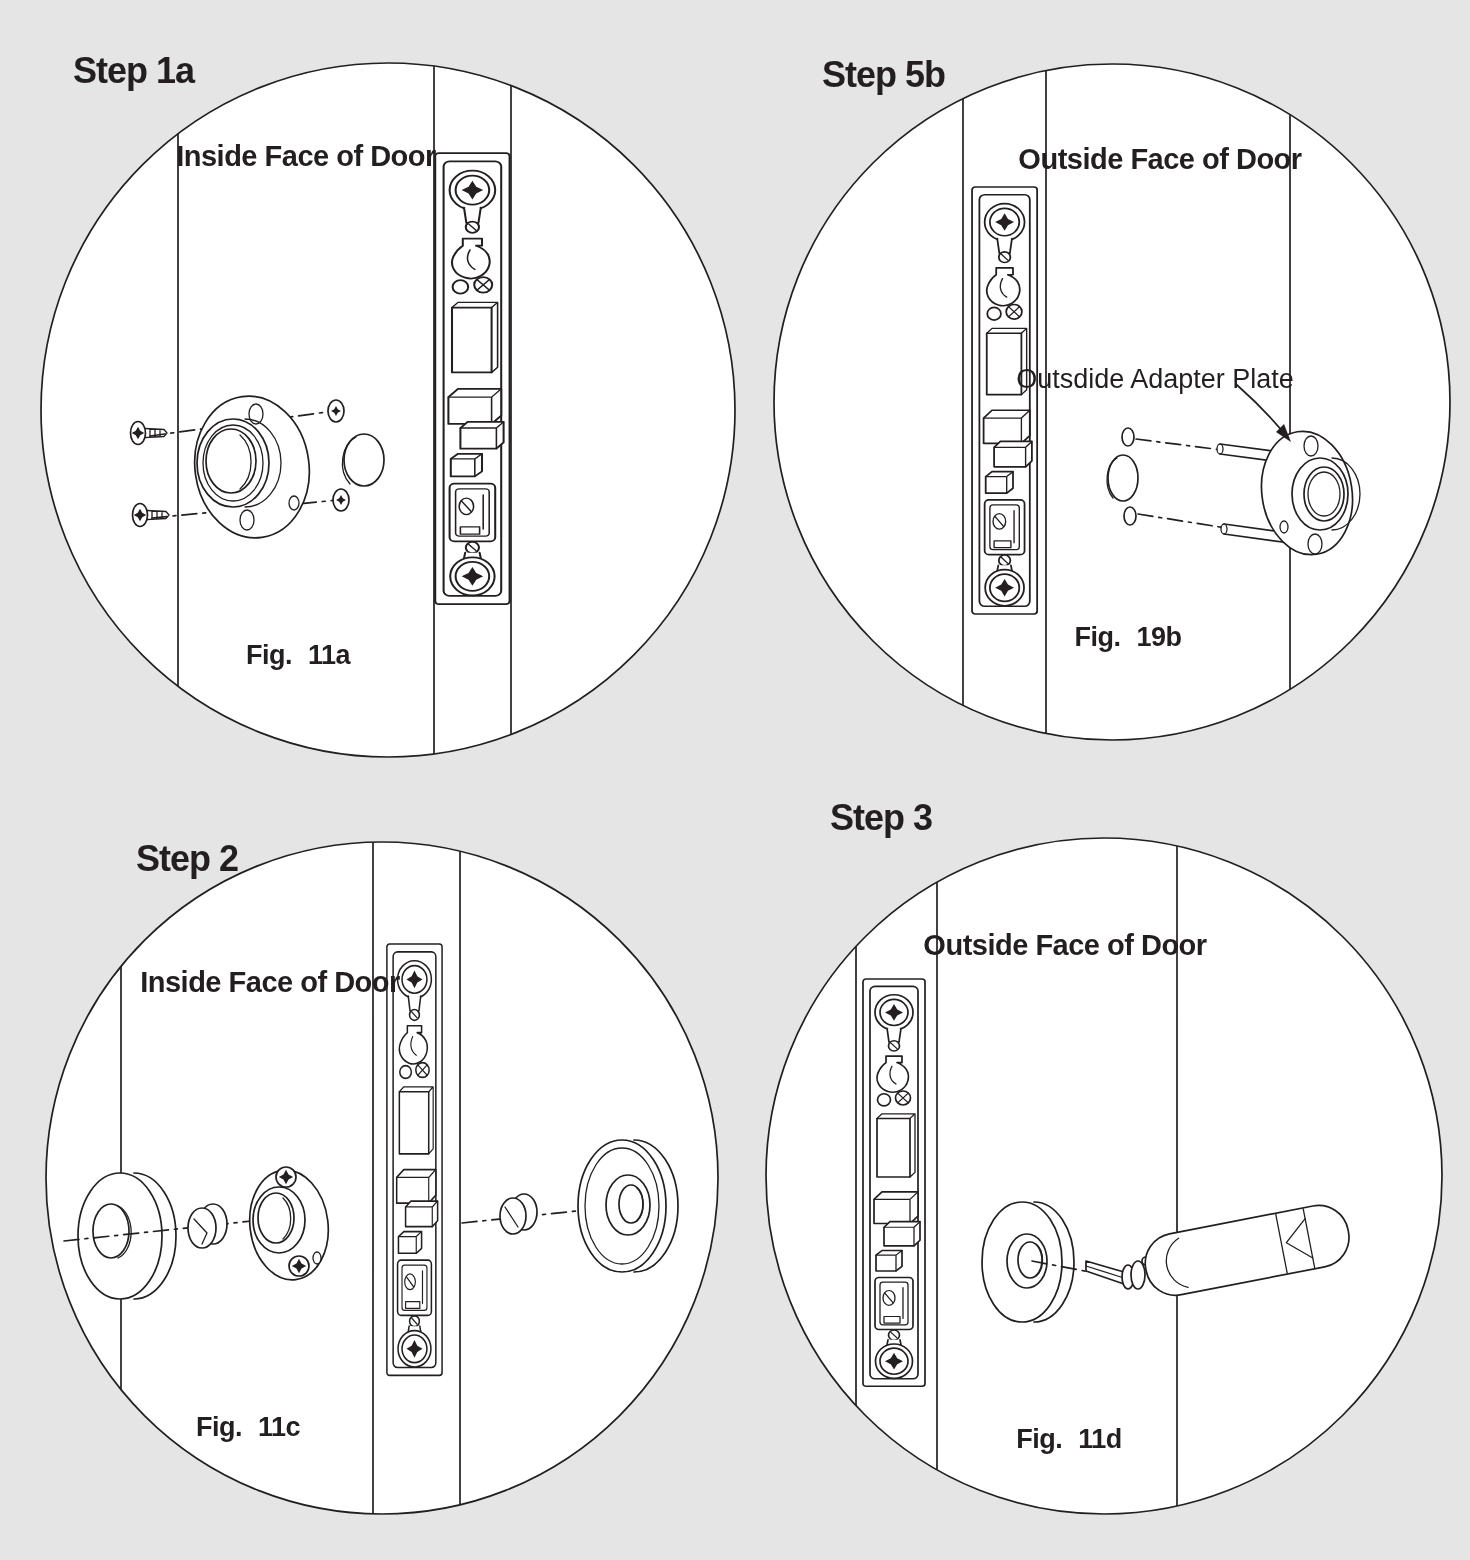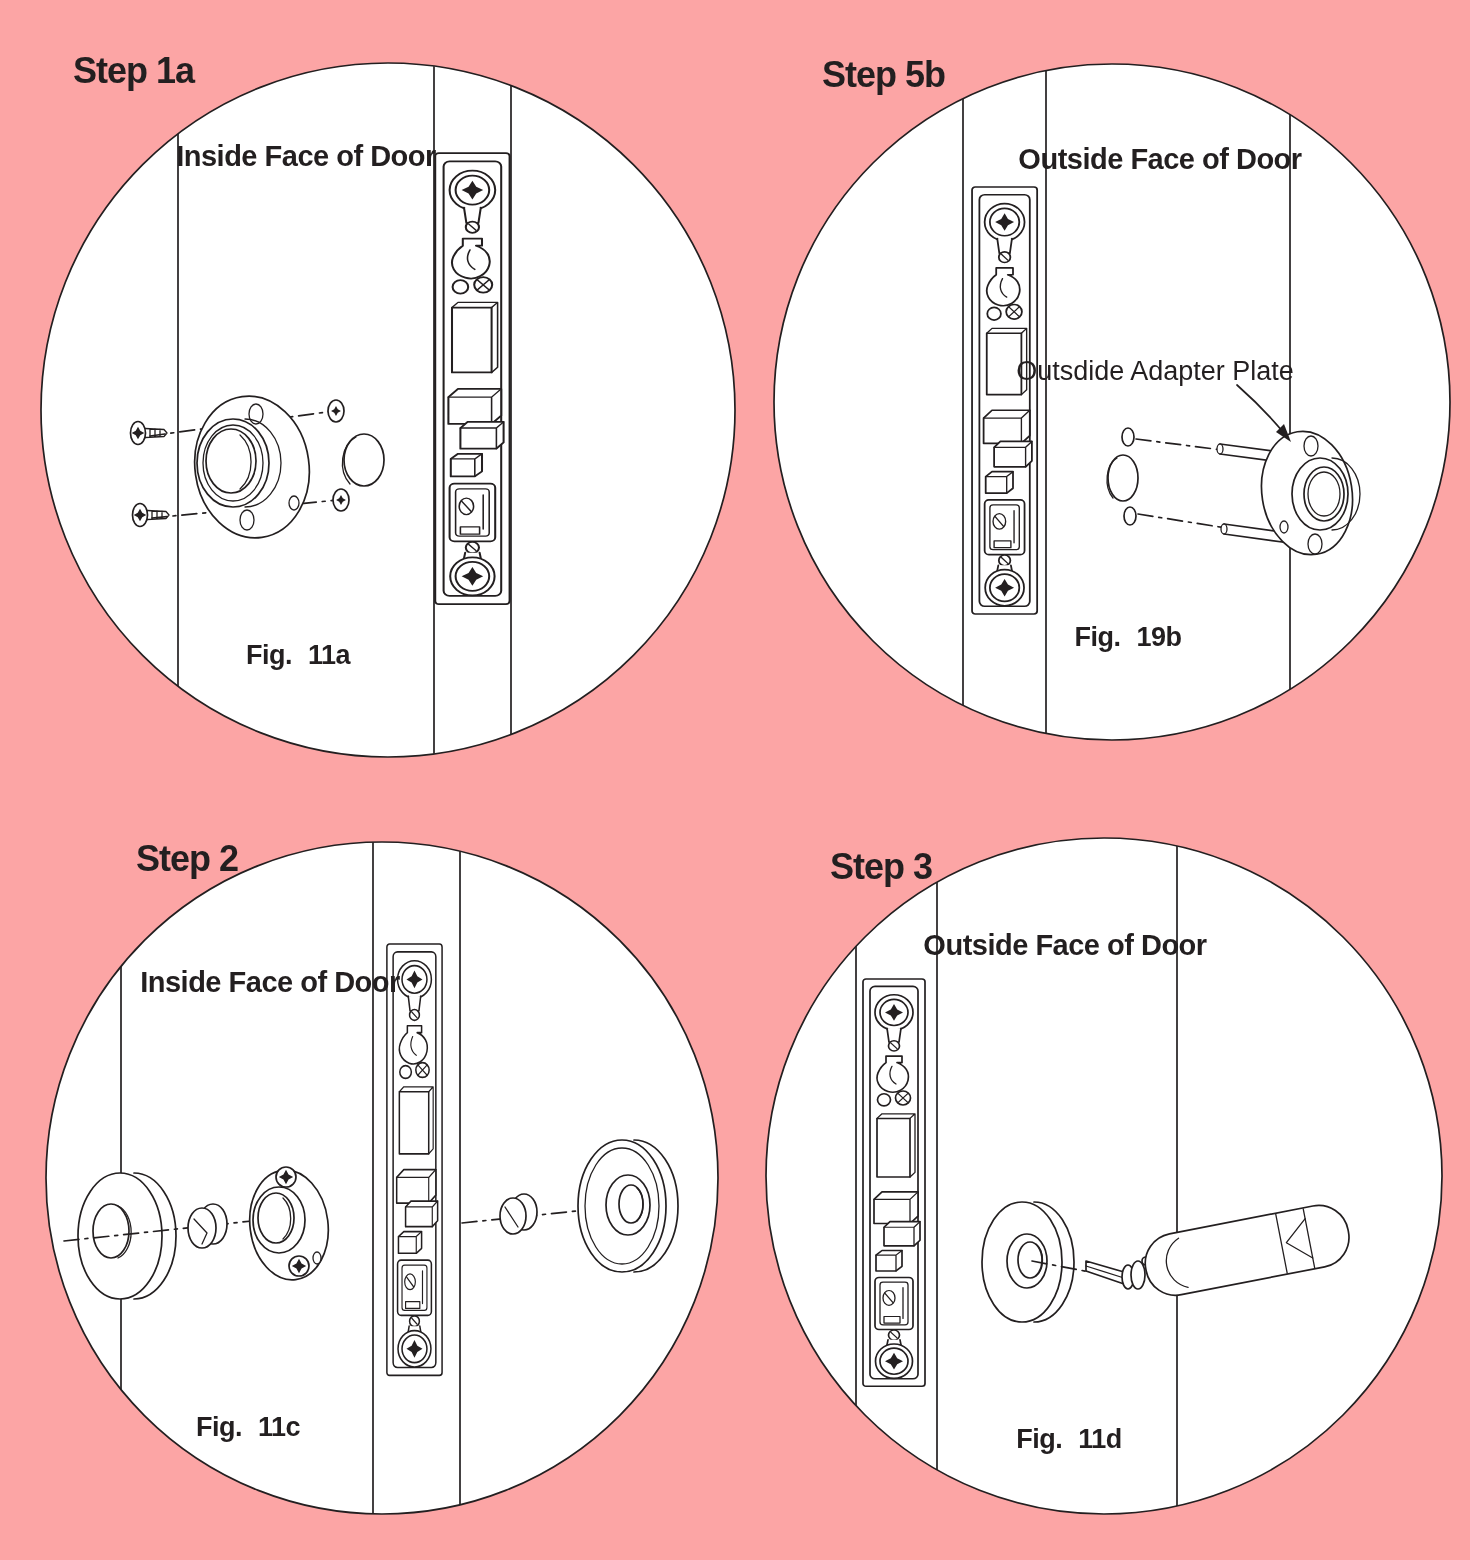--- a/index.html
+++ b/index.html
@@ -1,16 +1,16 @@
 <!DOCTYPE html>
 <html><head>
 <meta charset="utf-8">
 <style>
   html,body{margin:0;padding:0;background:#ffffff;}
-  .stage{position:relative;width:1470px;height:1560px;background:#fca5a5;overflow:hidden;
+  .stage{position:relative;width:1470px;height:1560px;background:#e5e5e5;overflow:hidden;
          font-family:"Liberation Sans",sans-serif;color:#231f20;}
   .stage svg{position:absolute;left:0;top:0;}
   .lbl{position:absolute;white-space:nowrap;color:#231f20;}
   .step{font-size:36px;font-weight:700;letter-spacing:-1px;}
   .face{font-size:29px;font-weight:700;letter-spacing:-0.5px;transform:translateX(-50%);}
   .fig{font-size:27px;font-weight:700;word-spacing:9px;letter-spacing:-0.5px;transform:translateX(-50%);}
   .note{font-size:27px;font-weight:400;transform:translateX(-50%);}
   
   .ink{stroke:#231f20;fill:none;stroke-width:1.7;stroke-linecap:round;stroke-linejoin:round;}
   .fillw{fill:#ffffff;}
@@ -234,27 +234,27 @@
         <path class="ink thin" d="M138,-30 L138,30 M166,-30 L166,30"></path>
         <path class="ink thin" d="M166,-20 L143,0 L166,20"></path>
       </g>
     </g>
   </g>
 </svg>
 
 <div class="lbl step" style="left:73px;top:50px;">Step 1a</div>
 <div class="lbl step" style="left:822px;top:54px;">Step 5b</div>
 <div class="lbl step" style="left:136px;top:838px;">Step 2</div>
-<div class="lbl step" style="left:830px;top:846px;">Step 3</div>
+<div class="lbl step" style="left:830px;top:797px;">Step 3</div>
 
 <div class="lbl face" style="left:306px;top:140px;">Inside Face of Door</div>
 <div class="lbl face" style="left:1160px;top:143px;">Outside Face of Door</div>
 <div class="lbl face" style="left:270px;top:966px;">Inside Face of Door</div>
 <div class="lbl face" style="left:1065px;top:929px;">Outside Face of Door</div>
 
 <div class="lbl fig" style="left:298px;top:640px;">Fig. 11a</div>
 <div class="lbl fig" style="left:1128px;top:622px;">Fig. 19b</div>
 <div class="lbl fig" style="left:248px;top:1412px;">Fig. 11c</div>
 <div class="lbl fig" style="left:1069px;top:1424px;">Fig. 11d</div>
 
-<div class="lbl note" style="left:1155px;top:356px;text-align:right;">Outsdide Adapter Plate</div>
+<div class="lbl note" style="left:1155px;top:364px;text-align:right;">Outsdide Adapter Plate</div>
 
 </div>
 
 </body></html>

